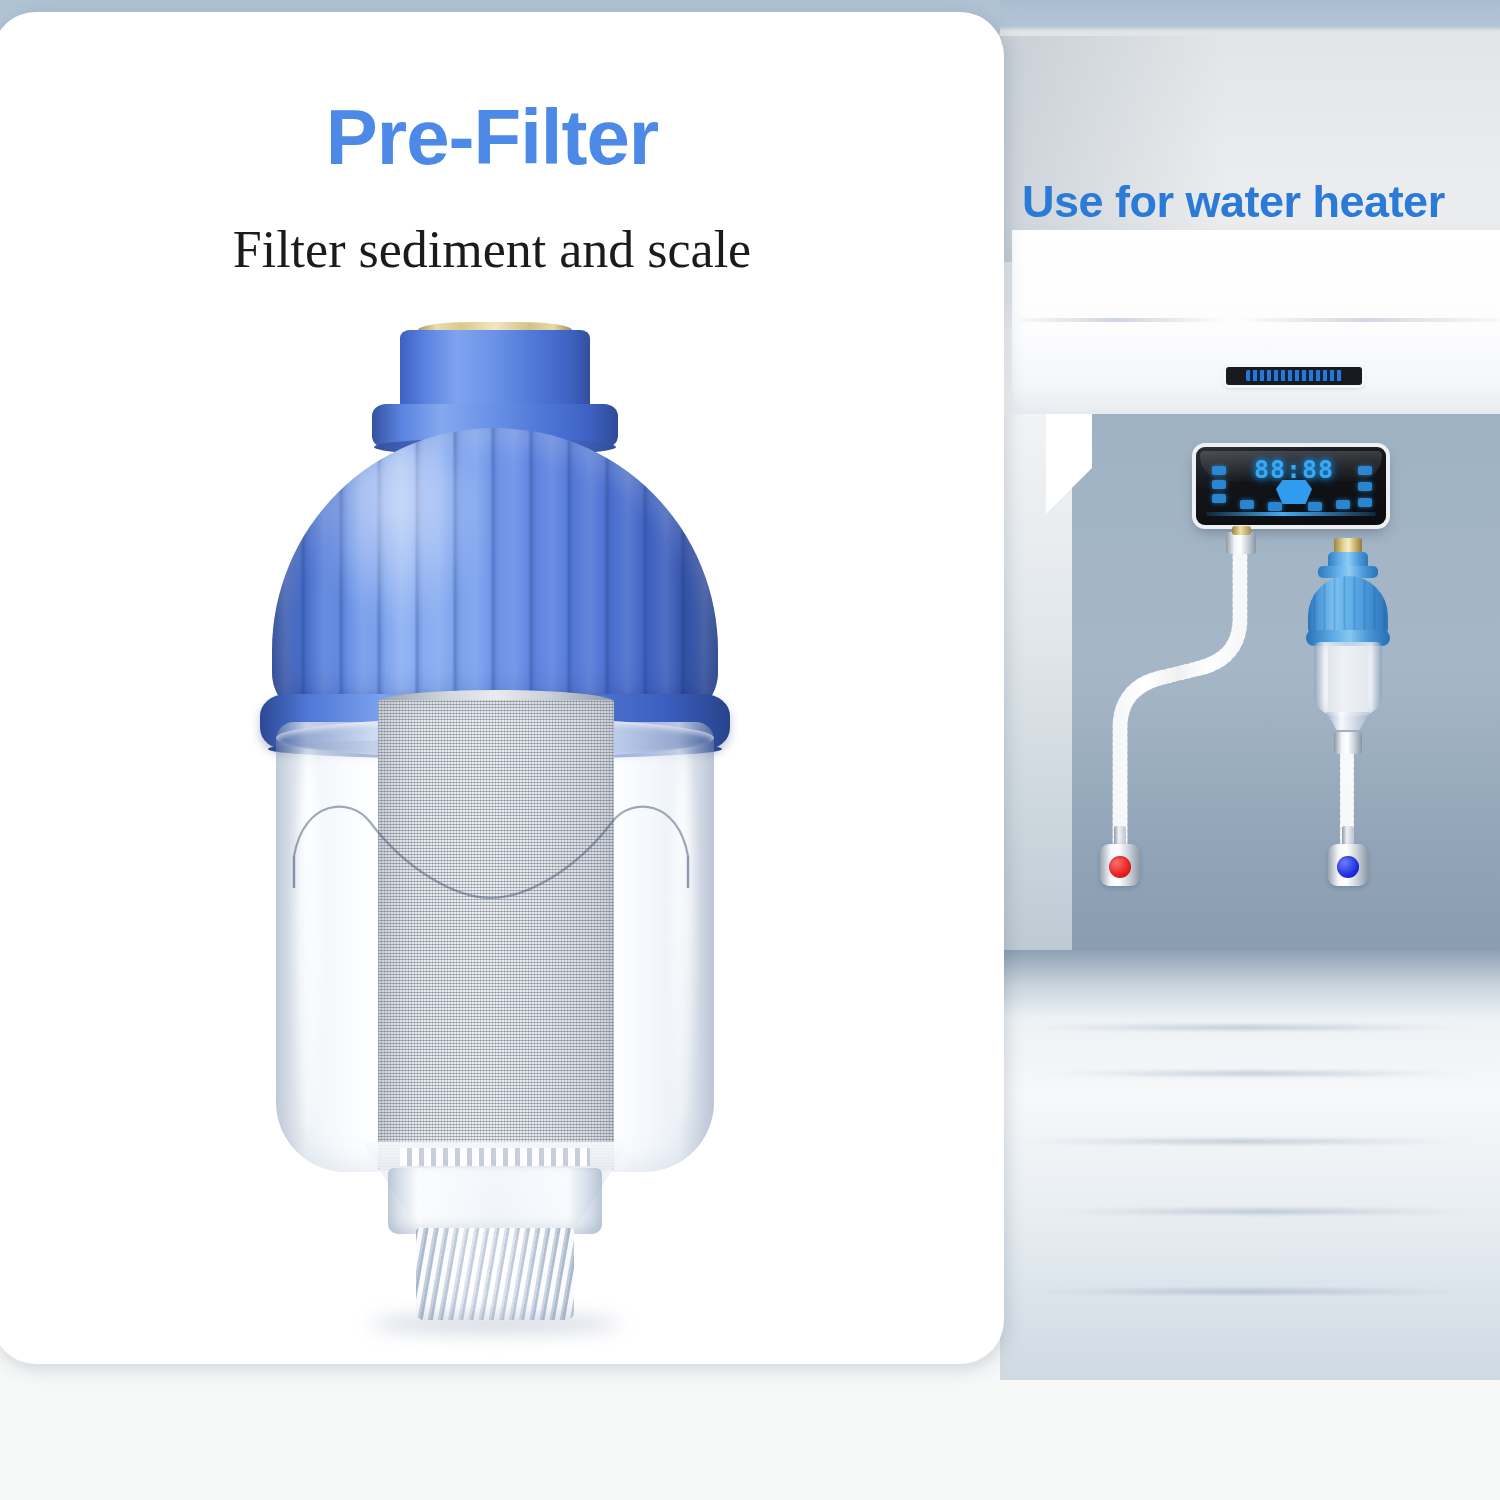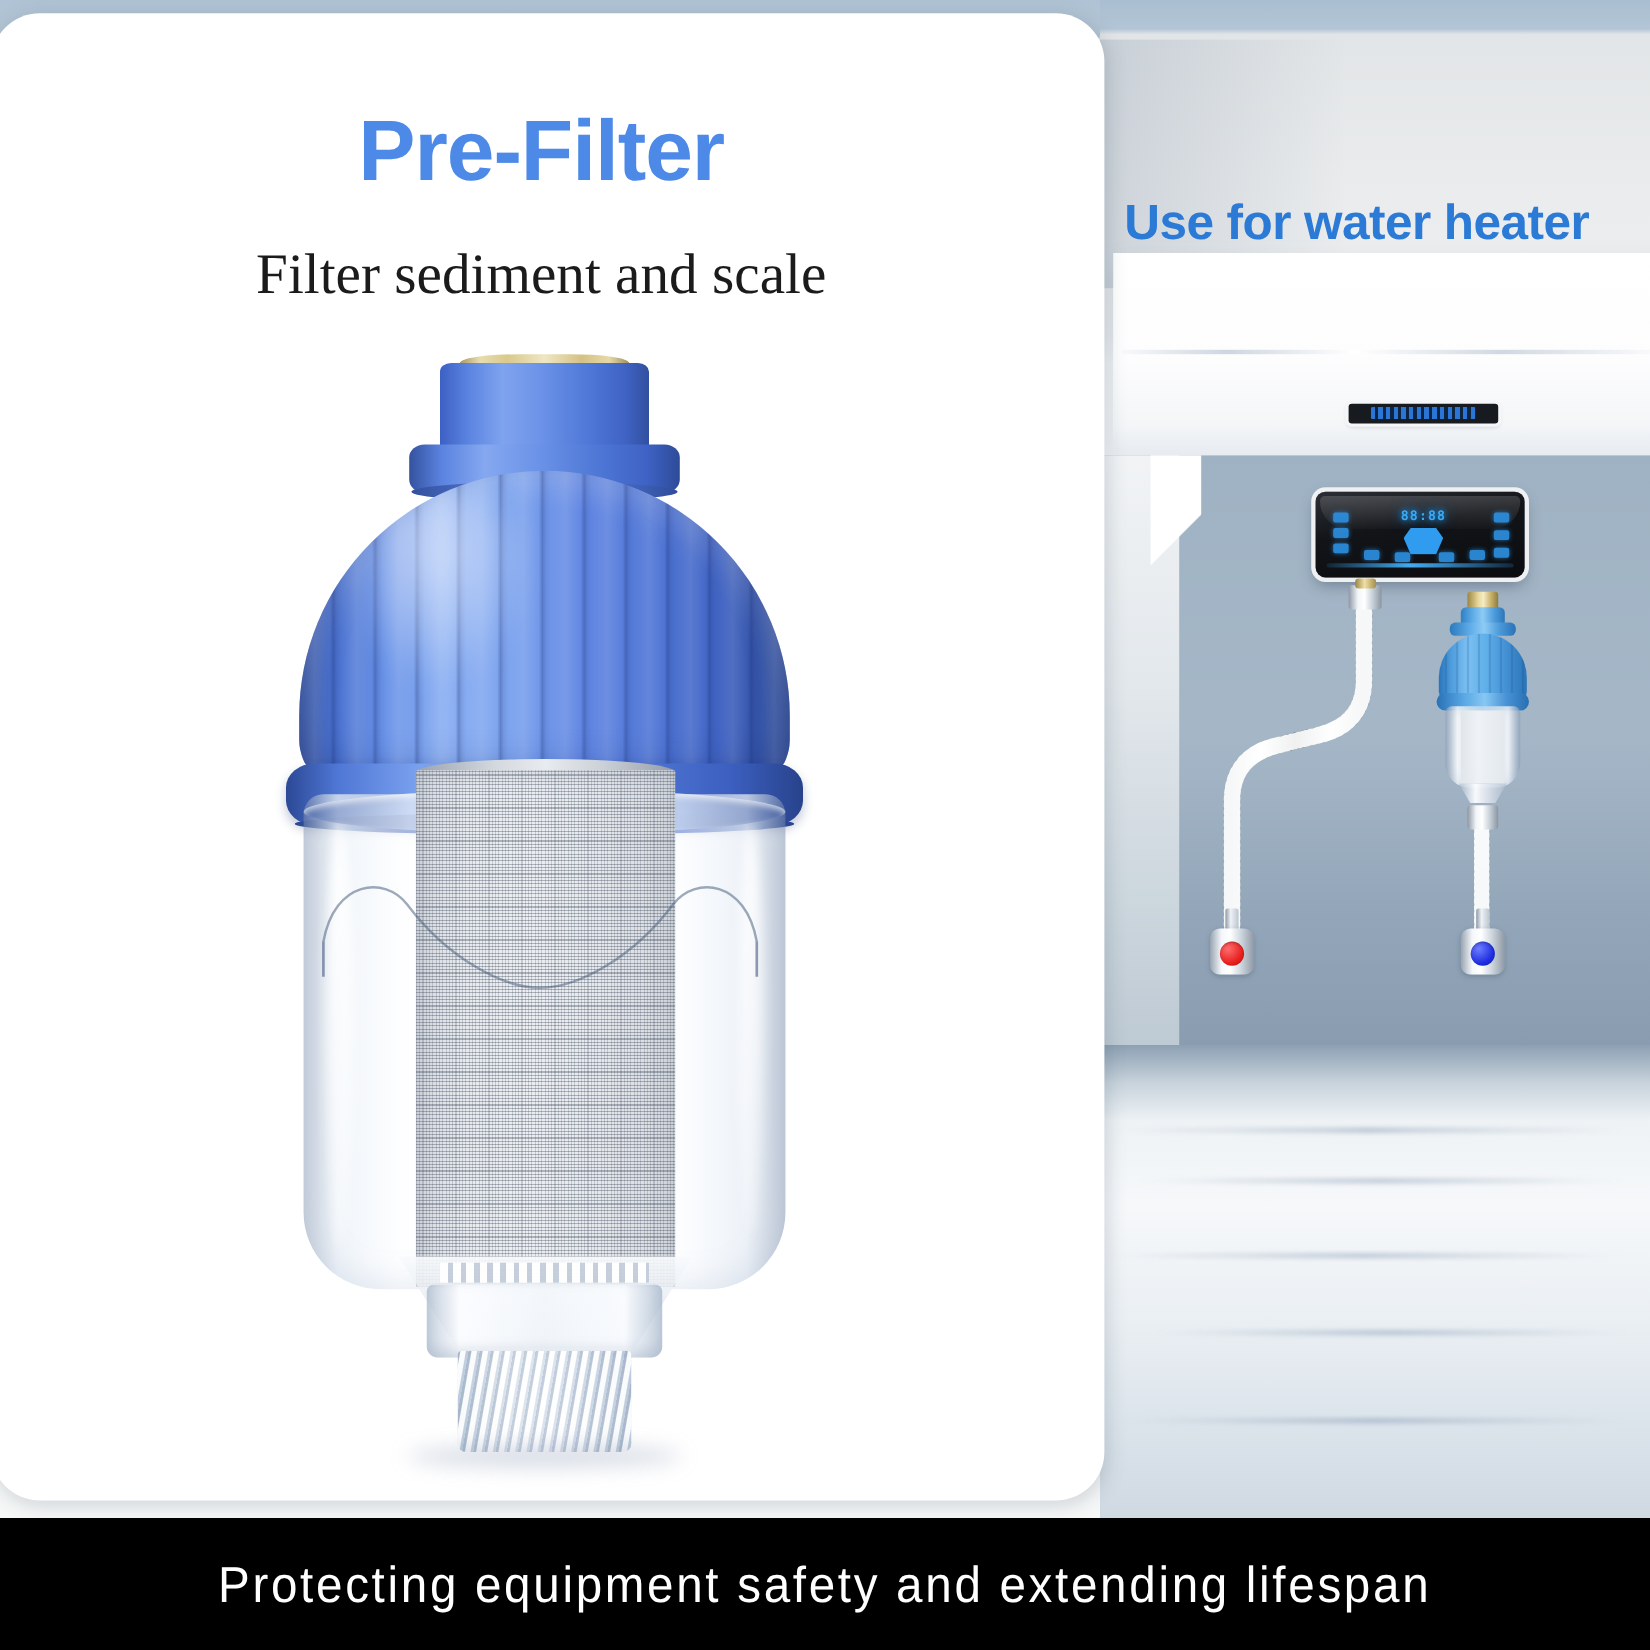--- a/index.html
+++ b/index.html
@@ -145,21 +145,21 @@
     background:linear-gradient(135deg,#ffffff 0 48%,rgba(255,255,255,0) 49%);}
 
   
   .cp{position:absolute;left:196px;top:447px;width:190px;height:78px;border-radius:9px;
     background:linear-gradient(170deg,#2b2f35 0%,#121418 40%,#0a0c0f 100%);
     box-shadow:0 0 0 4px #eef0f2, 0 6px 14px rgba(50,65,85,.45);}
   .cp-gloss{position:absolute;left:200px;top:451px;width:182px;height:30px;border-radius:7px 7px 40px 40px;
     background:linear-gradient(180deg,rgba(255,255,255,.16),rgba(255,255,255,.02));}
   .cp-digits{position:absolute;left:256px;top:458px;width:76px;height:22px;
     display:flex;align-items:center;justify-content:center;gap:4px;
-    color:#39a9f4;font-family:"DejaVu Sans Mono", monospace;font-size:12px;font-weight:700;
+    color:#39a9f4;font-family:"DejaVu Sans Mono", monospace;font-size:25px;font-weight:700;
     text-shadow:0 0 6px #1f8fe0,0 0 12px #1775c4;letter-spacing:1px;}
   .cp-icon{position:absolute;left:276px;top:480px;width:36px;height:24px;
     background:#2f9cf0;filter:blur(.6px);
     clip-path:polygon(18% 0,82% 0,100% 38%,82% 100%,18% 100%,0 38%);
     box-shadow:0 0 10px rgba(40,150,240,.9);}
   .cp-btn{position:absolute;width:14px;height:9px;border-radius:2px;background:#2d8fe0;
     box-shadow:0 0 5px rgba(45,143,224,.8);opacity:.92;}
   .cp-bar{position:absolute;left:206px;top:512px;width:170px;height:4px;border-radius:3px;
     background:linear-gradient(90deg,rgba(45,143,224,.15),rgba(70,180,255,.95) 45%,rgba(45,143,224,.2));
     filter:blur(.5px);}
@@ -336,17 +336,14 @@
       </svg>
 
       <div class="funnel"></div>
       <div class="funnel-tabs"></div>
       <div class="outlet-shoulder"></div>
       <div class="thread"></div>
       <div class="prod-shadow"></div>
     </div>
   </div>
 
-  <div class="banner">
-    <div class="banner-text">Protecting equipment safety and extending lifespan</div>
-  </div>
 
 </div>
 
 </body></html>

